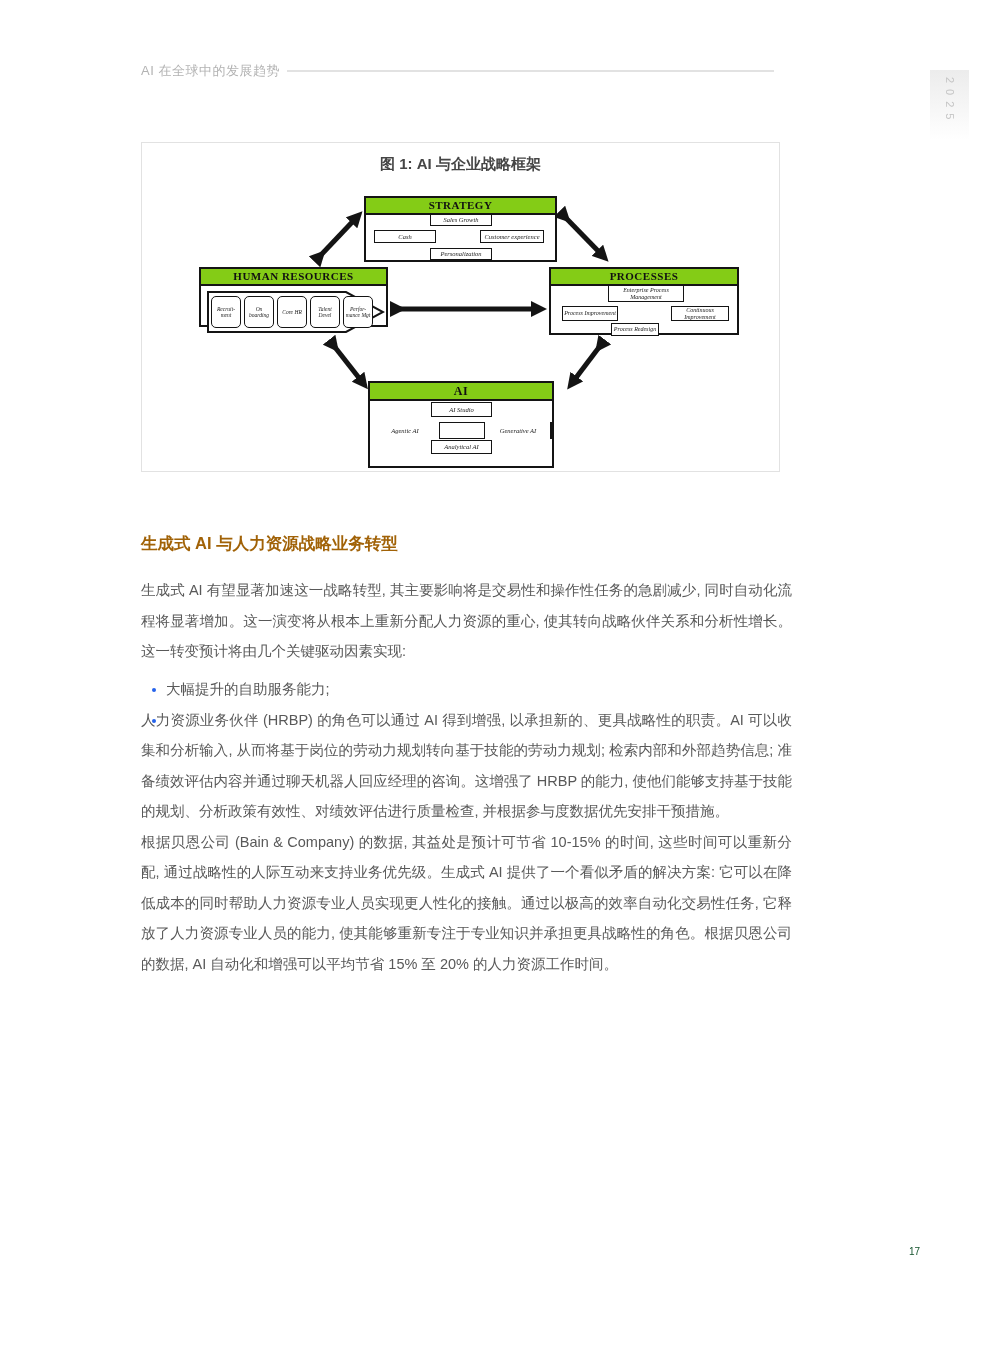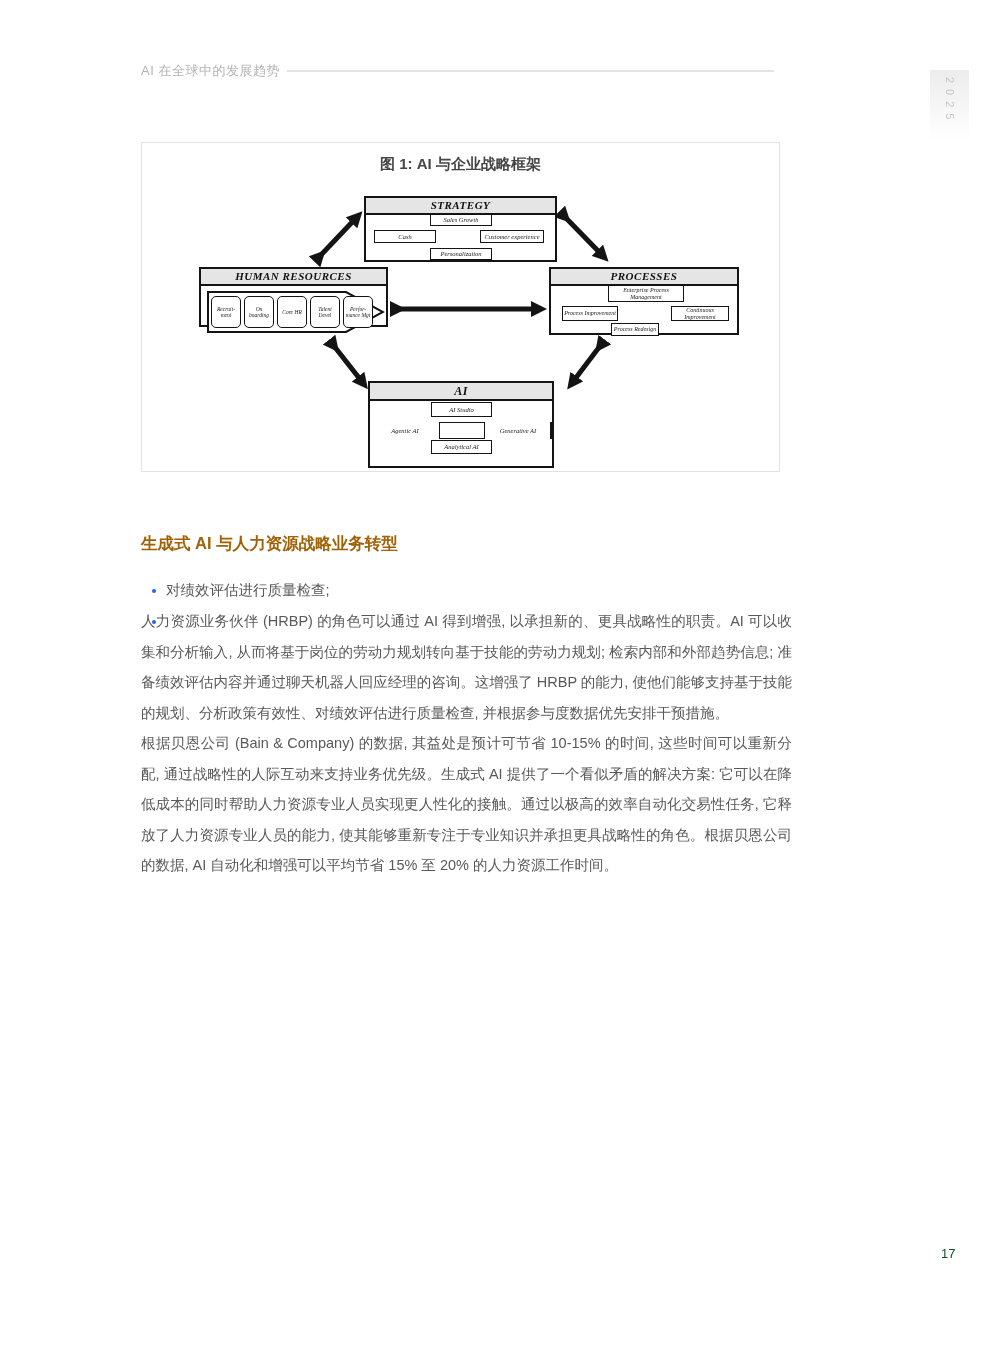--- a/index.html
+++ b/index.html
@@ -11,22 +11,22 @@
   .hdr-title{position:absolute;left:141px;top:62px;font-size:13px;color:#b3b3b3;letter-spacing:.5px;}
   .hdr-rule{position:absolute;left:287px;top:70px;width:487px;height:2px;background:#e2e2e2;}
   .year-strip{position:absolute;left:930px;top:70px;width:39px;height:70px;
     background:linear-gradient(#ececec,#ffffff);text-align:center;}
   .year-strip span{writing-mode:vertical-lr;letter-spacing:6px;color:#c5c5c5;font-size:11px;margin-top:7px;display:inline-block;}
   
   .figure{position:absolute;left:141px;top:142px;width:637px;height:328px;border:1px solid #e2e2e2;background:#fff;}
   .figure-title{position:absolute;top:12px;left:0;width:100%;text-align:center;font-size:15px;color:#454545;font-weight:600;}
   .arrows{position:absolute;left:0;top:0;width:637px;height:328px;}
   .dbox{position:absolute;border:2px solid #141414;background:#fff;box-sizing:border-box;}
-  .dbox-header{height:15px;line-height:15px;border-bottom:2px solid #141414;background:#e5e5e5;
-    text-align:center;font-family:"Liberation Serif", serif;font-style:italic;font-weight:bold;
+  .dbox-header{height:15px;line-height:15px;border-bottom:2px solid #141414;background:#84cc16;
+    text-align:center;font-family:"Liberation Serif", serif;font-weight:bold;
     font-size:11px;color:#111;letter-spacing:.5px;}
   .item,.dlabel{position:absolute;font-family:"Liberation Serif", serif;font-style:italic;
     font-size:6.5px;line-height:1.12;color:#222;display:flex;align-items:center;justify-content:center;
     text-align:center;box-sizing:border-box;padding:1px;}
   .item{border:1px solid #141414;background:#fff;}
   .stage{position:absolute;border:1px solid #141414;border-radius:5px;background:#fff;
     font-family:"Liberation Serif", serif;font-style:italic;font-size:5.5px;line-height:1.15;color:#222;
     display:flex;align-items:center;justify-content:center;text-align:center;box-sizing:border-box;padding:1px;}
   .chevron-svg{position:absolute;left:6px;top:22px;}
   
@@ -60,21 +60,21 @@
   .a-i1{left:61px;top:57px;width:61px;height:14px;}
   
   .content{position:absolute;left:141px;top:533px;width:651px;font-size:14.5px;line-height:30.5px;text-align:justify;color:#595959;}
   .sec{color:#a16207;font-size:16.5px;font-weight:bold;margin:0 0 22px 0;line-height:20px;text-align:left;}
   .sec2{margin-top:46px;}
   .content p{margin:0;}
   .bullets{list-style:none;margin:7px 0 0 0;padding:0;text-align:left;}
   .bullets li{position:relative;padding-left:25px;line-height:31px;}
   .dot{position:absolute;left:11px;top:14px;width:4px;height:4px;border-radius:50%;background:#2563eb;}
   
-  .page-num{position:absolute;left:941px;top:1246px;font-size:13px;color:#14532d;}
+  .page-num{position:absolute;left:909px;top:1246px;font-size:10px;color:#14532d;}
 </style>
 </head>
 <body>
 
 <div>
 
   <div class="hdr-title">AI 在全球中的发展趋势</div>
   <div class="hdr-rule"></div>
   <div class="year-strip">
     <span>2025</span>
@@ -130,24 +130,25 @@
       <div class="dlabel a-lab1">Agentic AI</div>
       <div class="item a-mid"></div>
       <div class="dlabel a-lab2">Generative AI</div>
       <div class="a-tick"></div>
       <div class="item a-i1">Analytical AI</div>
     </div>
   </div>
 
   <div class="content">
     <h2 class="sec">生成式 AI 与人力资源战略业务转型</h2>
+    <p>生成式 AI 有望显著加速这一战略转型, 其主要影响将是交易性和操作性任务的急剧减少, 同时自动化流程将显著增加。这一演变将从根本上重新分配人力资源的重心, 使其转向战略伙伴关系和分析性增长。这一转变预计将由几个关键驱动因素实现:</p>
     <ul class="bullets">
       <li>
         <span class="dot"></span>
-        <span>对绩效评估进行质量检查;</span>
+        <span>大幅提升的自助服务能力;</span>
       </li>
       <li>
         <span class="dot"></span>
       </li>
     </ul>
     <p>人力资源业务伙伴 (HRBP) 的角色可以通过 AI 得到增强, 以承担新的、更具战略性的职责。AI 可以收集和分析输入, 从而将基于岗位的劳动力规划转向基于技能的劳动力规划; 检索内部和外部趋势信息; 准备绩效评估内容并通过聊天机器人回应经理的咨询。这增强了 HRBP 的能力, 使他们能够支持基于技能的规划、分析政策有效性、对绩效评估进行质量检查, 并根据参与度数据优先安排干预措施。</p>
     <p>根据贝恩公司 (Bain &amp; Company) 的数据, 其益处是预计可节省 10-15% 的时间, 这些时间可以重新分配, 通过战略性的人际互动来支持业务优先级。生成式 AI 提供了一个看似矛盾的解决方案: 它可以在降低成本的同时帮助人力资源专业人员实现更人性化的接触。通过以极高的效率自动化交易性任务, 它释放了人力资源专业人员的能力, 使其能够重新专注于专业知识并承担更具战略性的角色。根据贝恩公司的数据, AI 自动化和增强可以平均节省 15% 至 20% 的人力资源工作时间。</p>
   </div>
 
   <div class="page-num">17</div>

